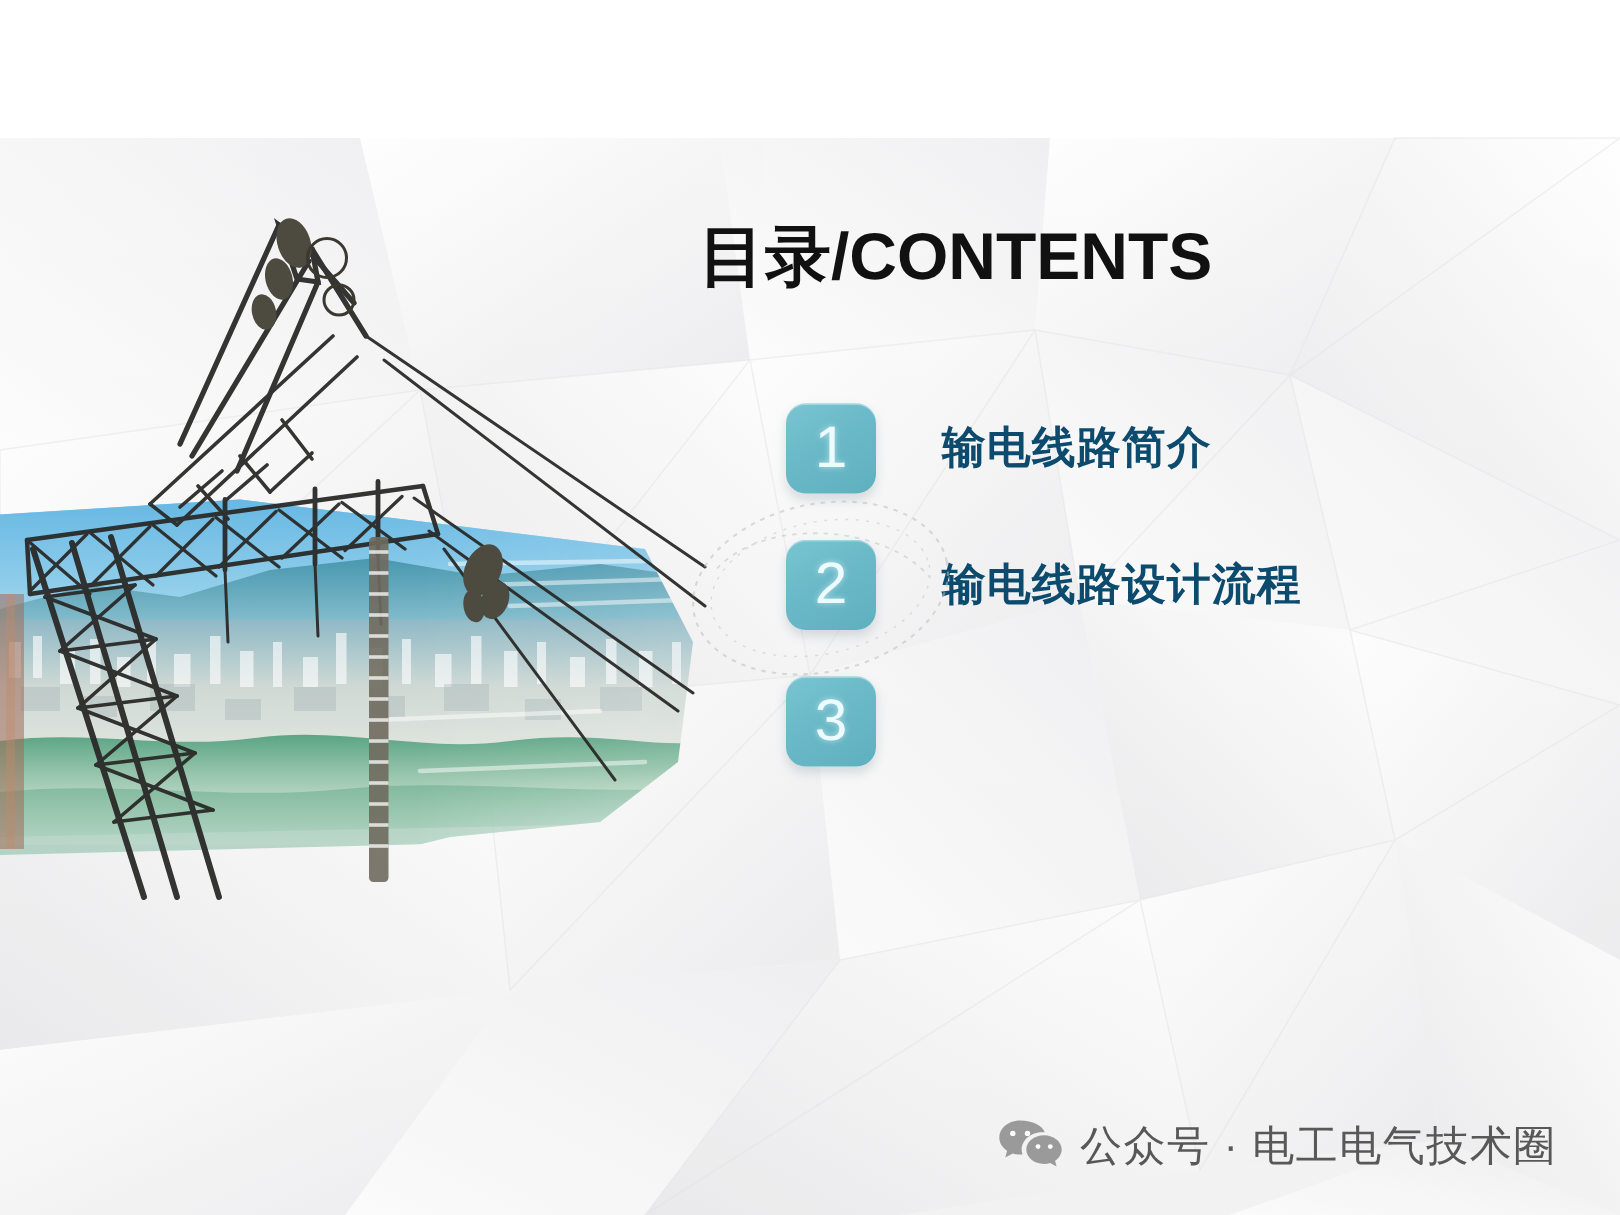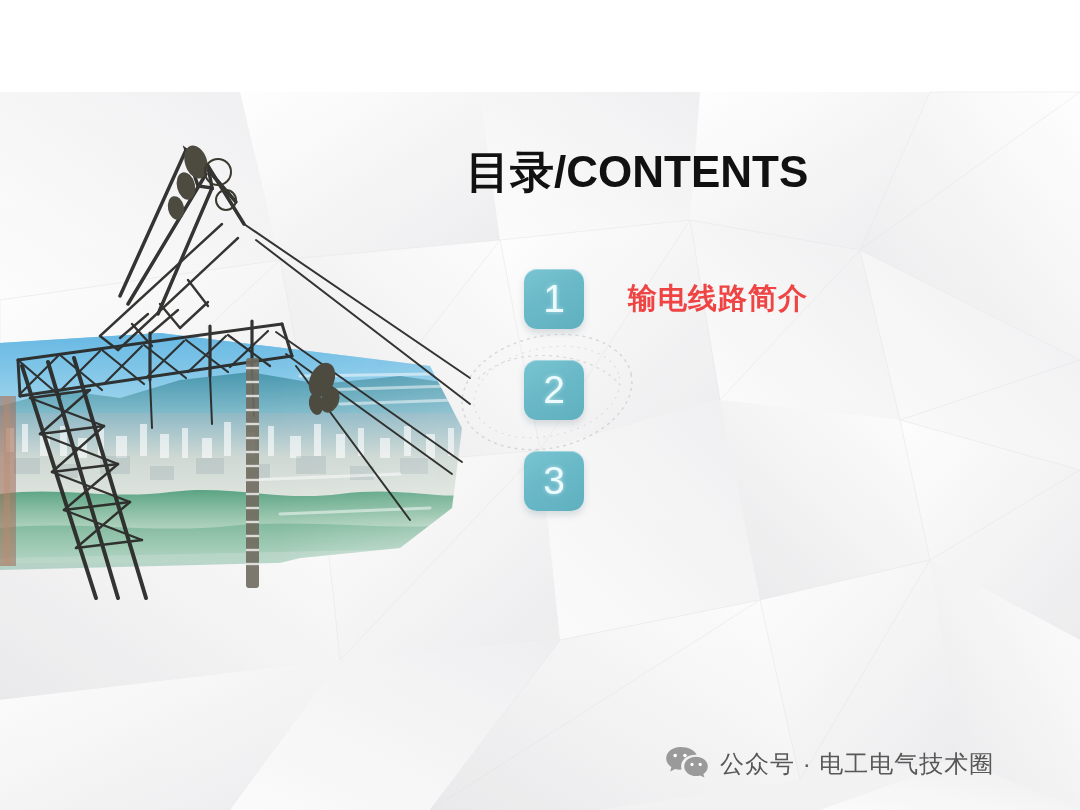--- a/index.html
+++ b/index.html
@@ -100,21 +100,21 @@
     color: #ecfbfd;
     line-height: 1;
     text-shadow: 0 0 4px rgba(255,255,255,0.55);
     position: relative;
     top: -1px;
   }
   .agenda-label {
     margin-left: 44px;
     font-size: 29px;
     font-weight: bold;
-    color: #ef4444;
+    color: #0c4a6e;
     white-space: nowrap;
     letter-spacing: 1px;
   }
 
   
   .ring-wm {
     position: absolute;
     left: -72px;
     top: -32px;
     width: 190px;
@@ -131,21 +131,21 @@
     display: flex;
     align-items: center;
   }
   .wechat-icon {
     width: 46px;
     height: 40px;
     flex: 0 0 auto;
   }
   .footer-text {
     margin-left: 10px;
-    font-size: 24px;
+    font-size: 28px;
     color: #585858;
     white-space: nowrap;
     letter-spacing: 1px;
   }
 </style>
 </head>
 <body>
 
 <div id="slide">
 
@@ -447,20 +447,21 @@
 
     <div class="agenda-row">
       <svg class="ring-wm" viewBox="0 0 190 130">
         <ellipse cx="95" cy="65" rx="86" ry="56" fill="none" stroke="#bfbfbf" stroke-width="1.4" stroke-dasharray="3 4" transform="rotate(-12 95 65)"></ellipse>
         <ellipse cx="95" cy="65" rx="74" ry="44" fill="none" stroke="#c8c8c8" stroke-width="1" stroke-dasharray="2 5" transform="rotate(-12 95 65)"></ellipse>
         <path d="M26 52 C60 16 140 24 168 58" fill="none" stroke="#c4c4c4" stroke-width="1.2" stroke-dasharray="3 4"></path>
       </svg>
       <div class="badge">
         <span class="badge-num">2</span>
       </div>
+      <div class="agenda-label">输电线路设计流程</div>
     </div>
 
     <div class="agenda-row">
       <div class="badge">
         <span class="badge-num">3</span>
       </div>
     </div>
 
   </div>
 

